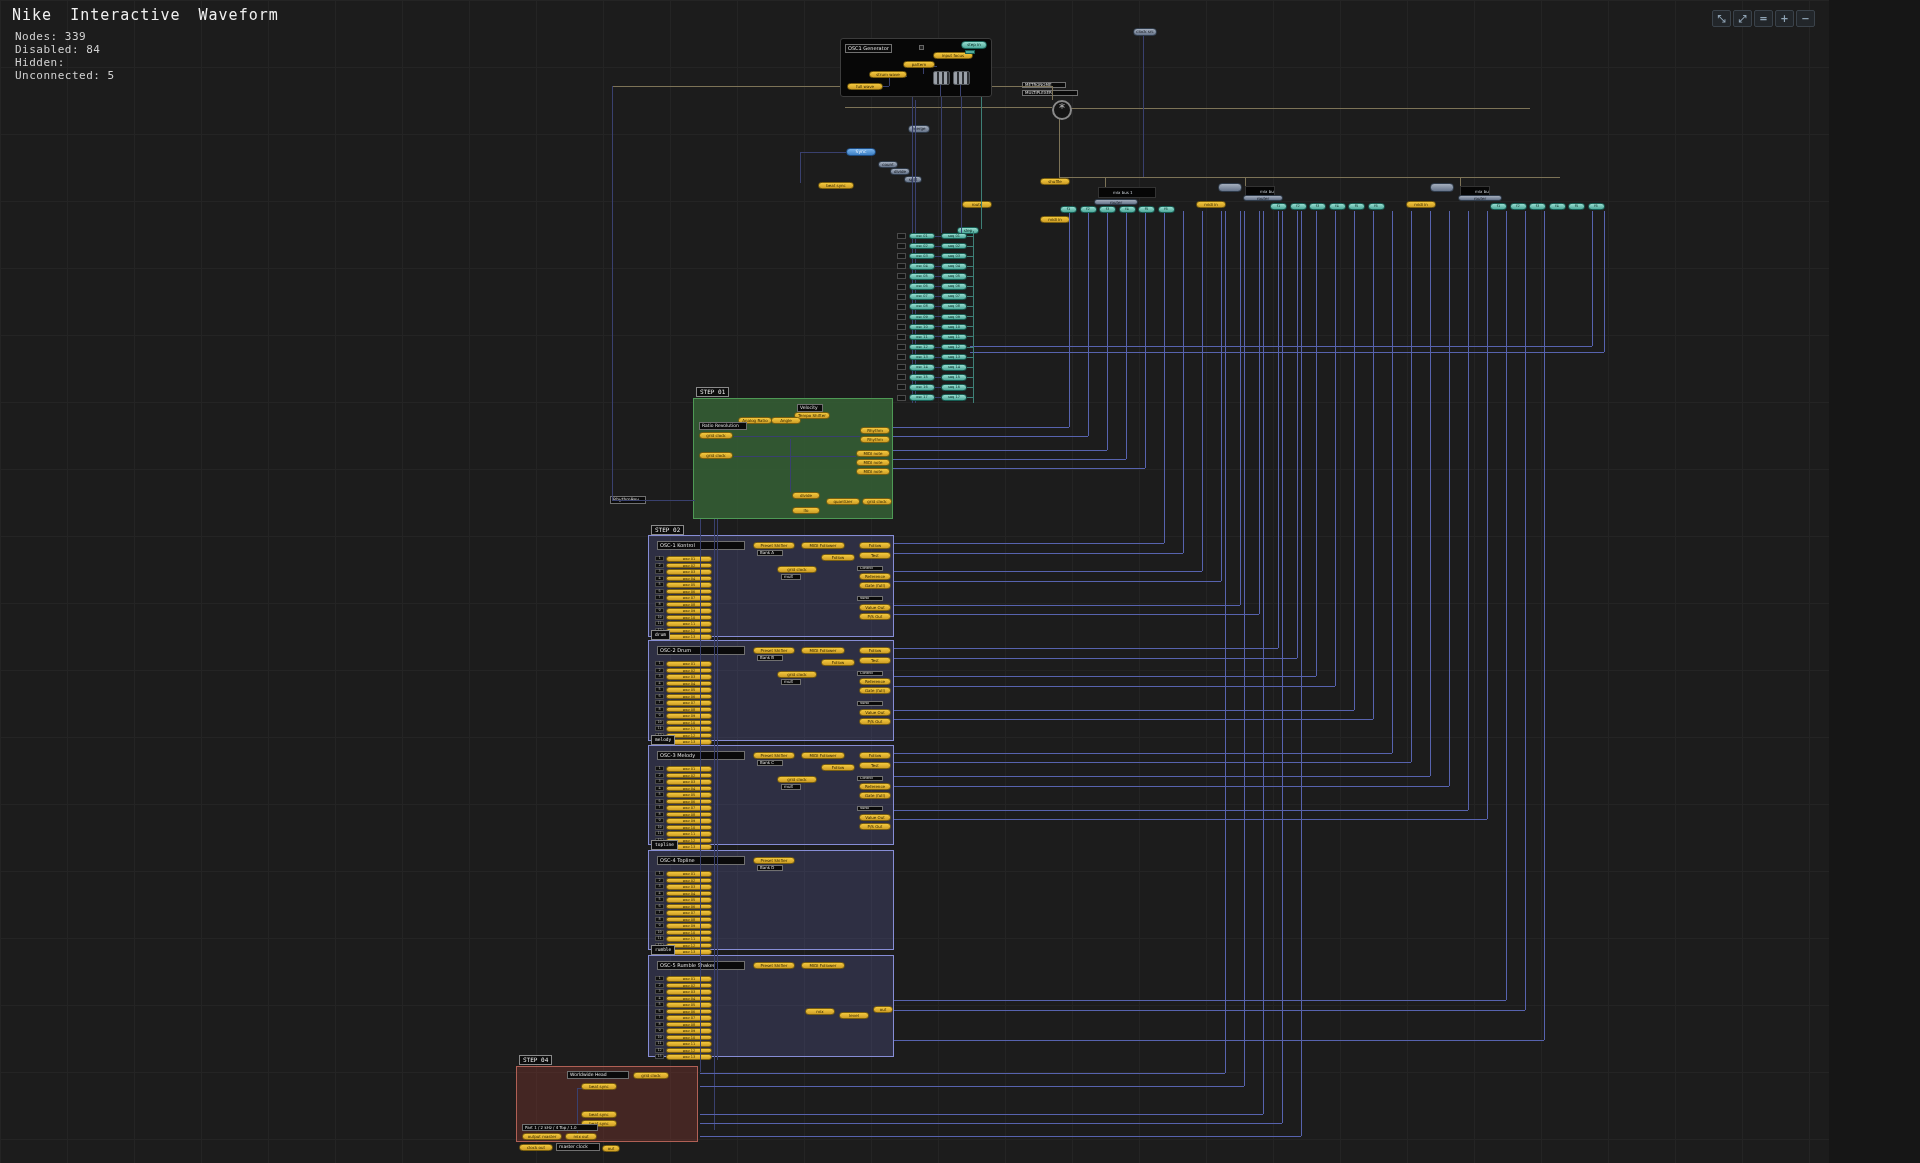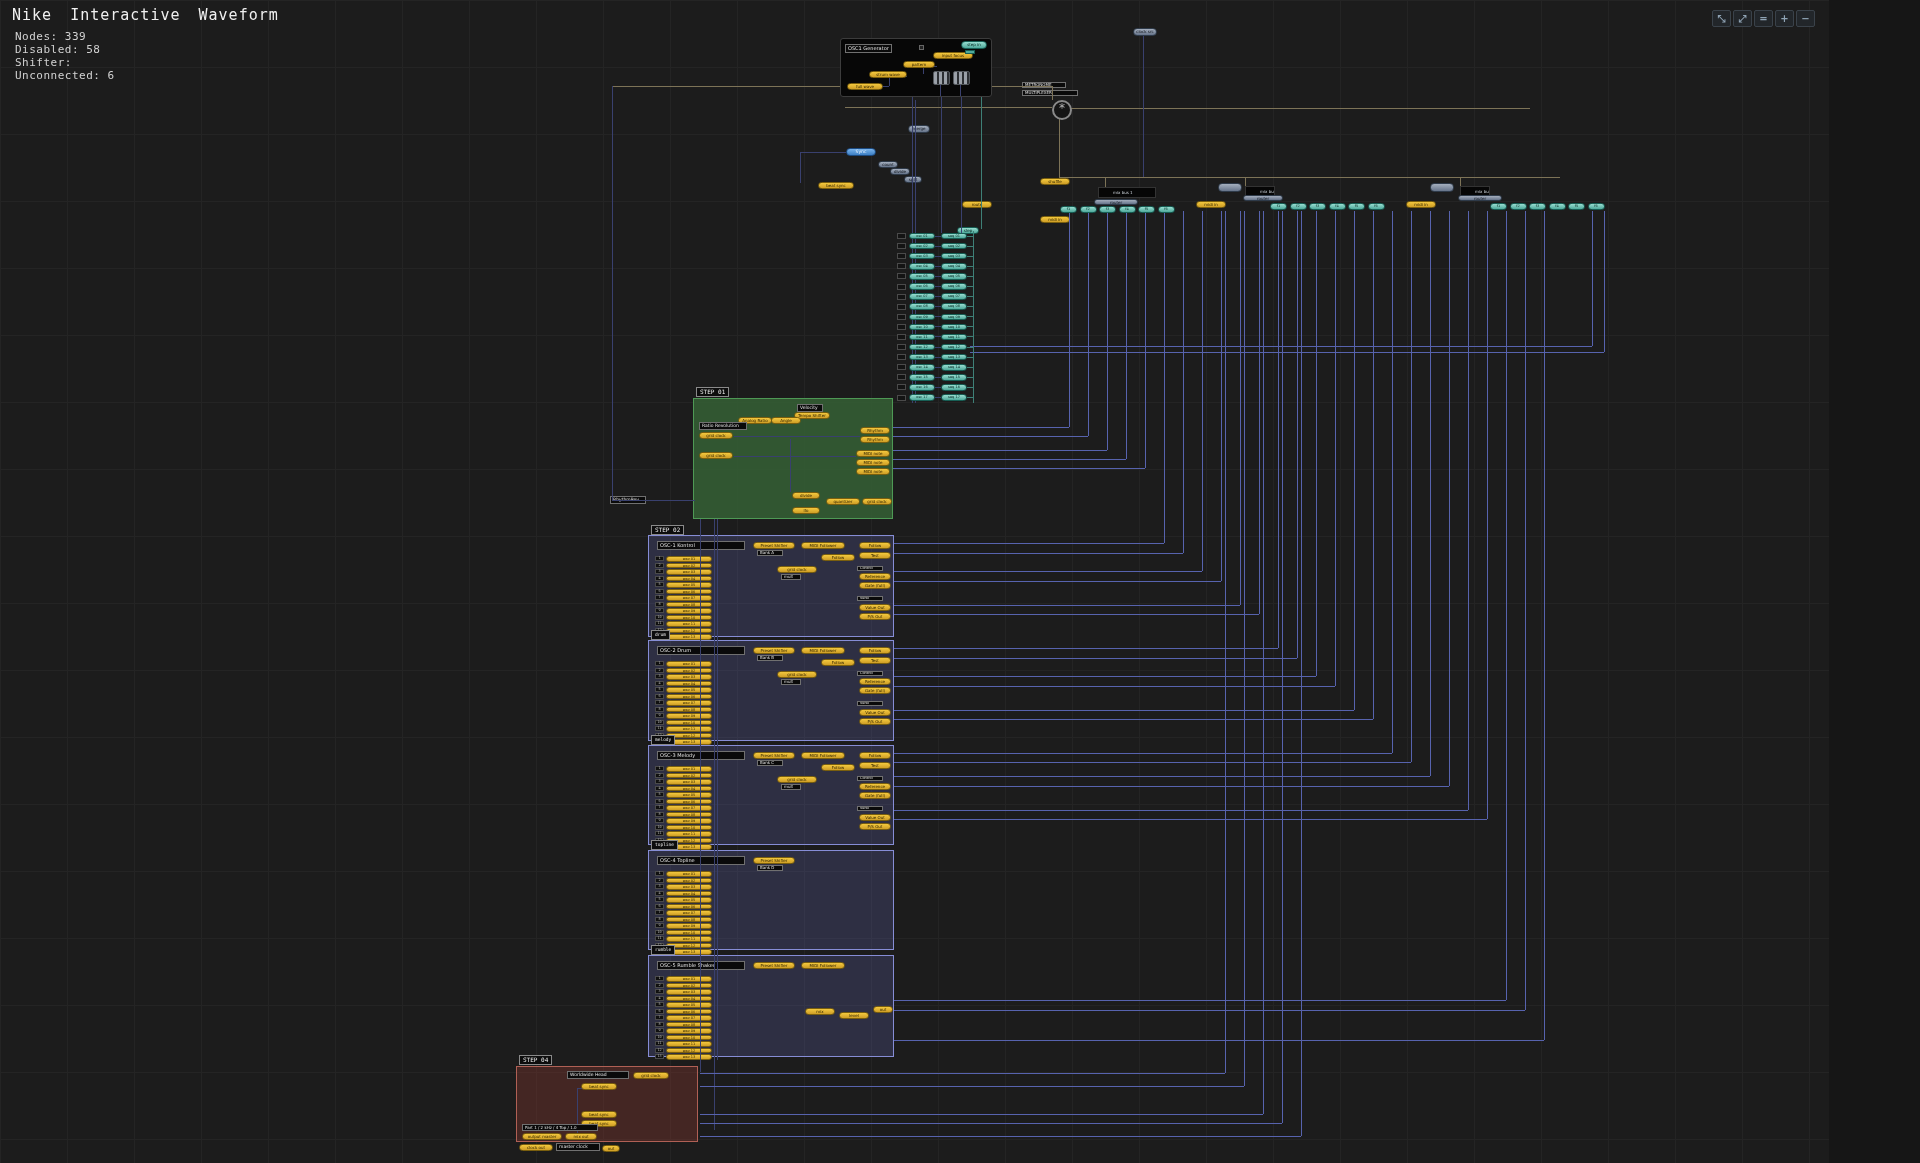--- a/index.html
+++ b/index.html
@@ -58,23 +58,23 @@
 </style>
 </head>
 <body>
 
 <div class="canvas">
 
   <div class="hud-title">Nike Interactive Waveform</div>
   <div class="hud-stats">
 
   <div>Nodes: 339</div>
-      <div>Disabled: 58</div>
-      <div>Shifter:</div>
-      <div>Unconnected: 6</div>
+      <div>Disabled: 84</div>
+      <div>Hidden:</div>
+      <div>Unconnected: 5</div>
     </div>
 
   <div class="toolbar">
 
   <button class="tbtn">
         <span>⤡</span>
       </button>
       <button class="tbtn">
         <span>⤢</span>
       </button>

